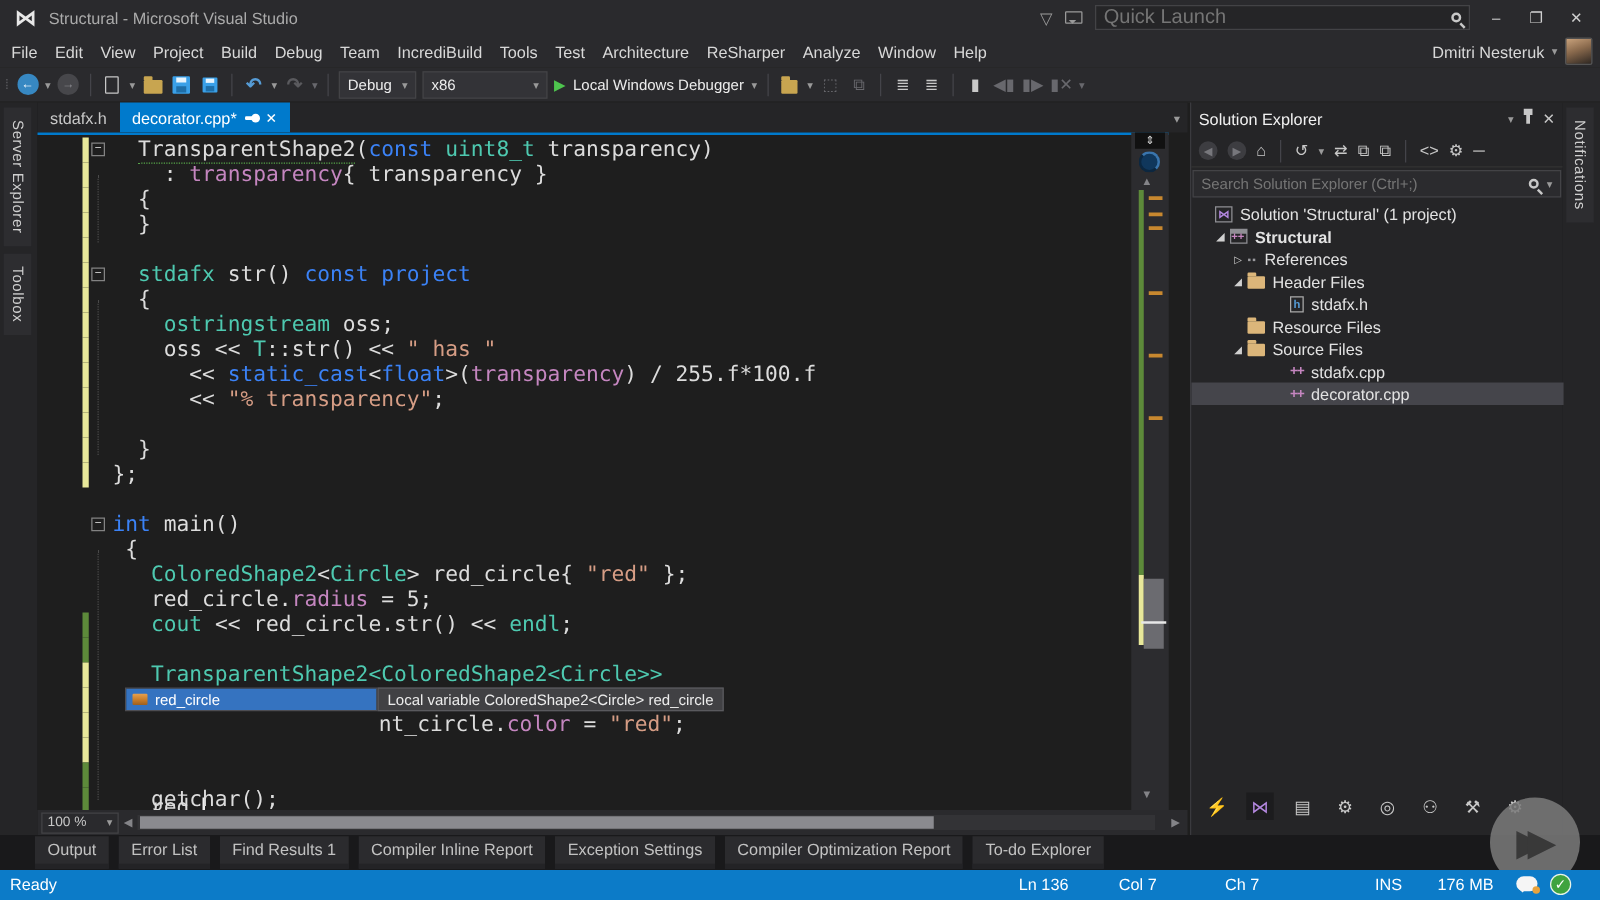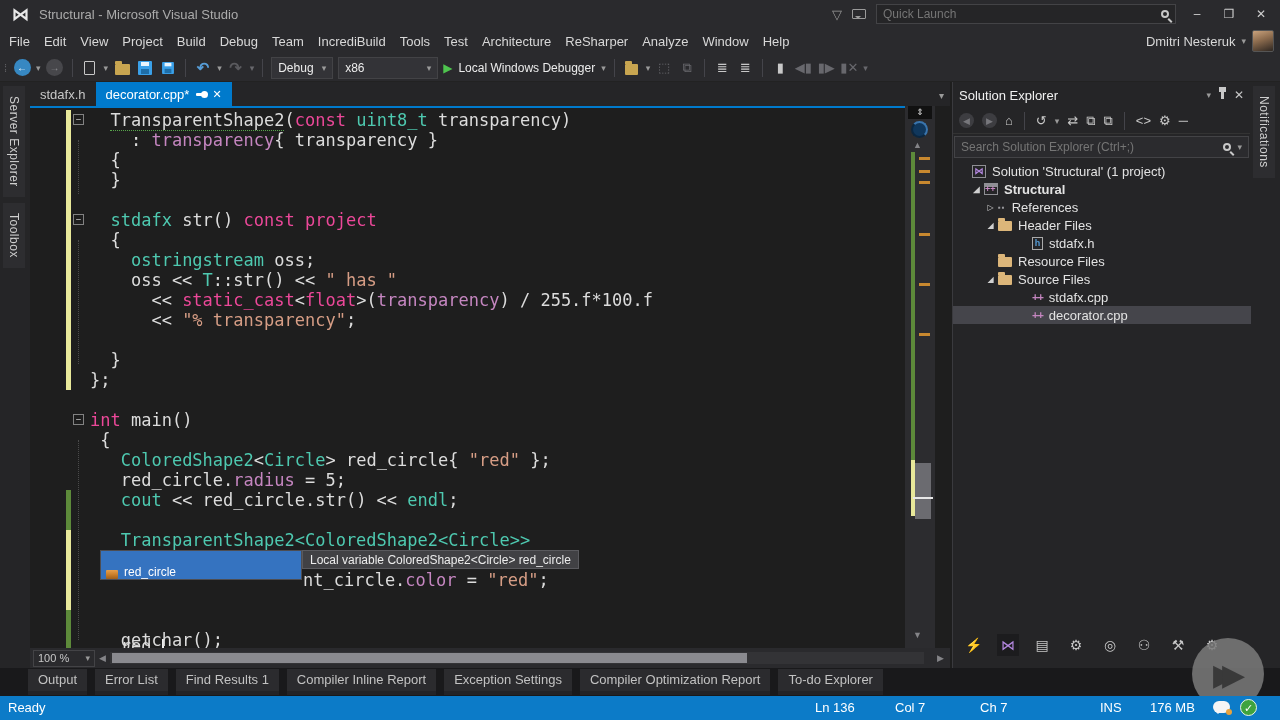--- a/index.html
+++ b/index.html
@@ -8,21 +8,21 @@
 
   
   #titlebar{position:absolute;left:0;top:0;width:1280px;height:28px;background:#2a2a2d;display:flex;align-items:center}
   .vs-logo{font-size:17px;color:#e8e8e8;margin:0 10px 0 12px;font-weight:bold}
   .win-title{font-size:13px;color:#ababab}
   .tb-right{position:absolute;right:0;top:0;height:28px;display:flex;align-items:center;gap:10px;padding-right:8px}
   .funnel{color:#9a9a9a;font-size:13px}
   .feedback{width:14px;height:10px;border:1px solid #9a9a9a;border-radius:1px;position:relative}
   .feedback::after{content:"";position:absolute;left:2px;bottom:-4px;border:3px solid transparent;border-top-color:#9a9a9a}
   #quick-launch{width:300px;height:20px;background:#252527;border:1px solid #434346;display:flex;align-items:center;padding:0 6px}
-  #quick-launch input{flex:1;background:transparent;border:0;outline:none;color:#d0d0d0;font-size:12px;font-family:"Liberation Sans",sans-serif}
+  #quick-launch input{flex:1;background:transparent;border:0;outline:none;color:#d0d0d0;font-size:16px;font-family:"Liberation Sans",sans-serif}
   .magnifier{width:8px;height:8px;border:2px solid #c8c8c8;border-radius:50%;position:relative;flex:none}
   .magnifier::after{content:"";position:absolute;width:2px;height:5px;background:#c8c8c8;left:6px;top:6px;transform:rotate(-45deg)}
   .win-btn{width:22px;text-align:center;color:#cfcfcf;font-size:12px}
 
   
   #menubar{position:absolute;left:0;top:28px;width:1280px;height:26px;background:#2a2a2d;display:flex;align-items:center;padding-left:2px}
   .menu-item{padding:4px 7px;font-size:13px;color:#d8d8d8}
   #user-area{position:absolute;right:6px;top:28px;height:26px;display:flex;align-items:center;gap:6px}
   #user-name{font-size:13px;color:#d8d8d8}
   .caret-down{color:#9a9a9a;font-size:9px}
@@ -59,31 +59,31 @@
   #tabstrip{position:absolute;left:0;top:0;width:920px;height:24px;display:flex;align-items:flex-end;background:#252527}
   .etab{height:24px;display:flex;align-items:center;padding:0 10px;font-size:13px;color:#c8c8c8;gap:7px}
   .etab.active{background:#007acc;color:#fff}
   .pin-ic{width:9px;height:3px;background:#fff;border-radius:1px;position:relative;display:inline-block}
   .pin-ic::after{content:"";position:absolute;right:-3px;top:-2px;width:7px;height:7px;border-radius:50%;background:#fff}
   .tab-close{font-size:11px;color:#fff}
   .tabstrip-menu{position:absolute;right:6px;bottom:5px;color:#9a9a9a;font-size:10px}
 
   #code-area{position:absolute;left:0;top:24px;width:905px;height:542px;background:#1e1e1e;border-top:2px solid #007acc;overflow:hidden}
   .code-line{position:absolute;left:60px;height:20px;line-height:20px;font-family:"DejaVu Sans Mono",monospace;font-size:17px;white-space:pre;color:#dcdcdc}
-  .tk-p{color:#dcdcdc}.tk-k{color:#ec4899}.tk-t{color:#4ec9b0}.tk-m{color:#c586c0}.tk-s{color:#d69d85}
+  .tk-p{color:#dcdcdc}.tk-k{color:#3b82f6}.tk-t{color:#4ec9b0}.tk-m{color:#c586c0}.tk-s{color:#d69d85}
   .tk-d{color:#dcdcdc;border-bottom:1px dotted #57a64a}
   .caret{display:inline-block;width:2px;height:16px;background:#eee;vertical-align:-3px}
   .chbar{position:absolute;left:36px;width:5px}
   .chbar.y{background:#e8e89a}.chbar.g{background:#5d8a3a}
   .fold{position:absolute;left:43px;width:11px;height:11px;border:1px solid #828282;background:#1e1e1e;color:#c8c8c8;font-size:9px;line-height:9px;text-align:center;font-family:"DejaVu Sans Mono",monospace}
   .fold-guide{position:absolute;left:48px;width:1px;border-left:1px dotted #4a4a4a}
 
   
   #pop{position:absolute;left:70px;top:442px;width:202px;background:#252526;border:1px solid #4d4d52;z-index:20}
-  .pop-row{height:28px;display:flex;align-items:flex-end;font-size:12px;color:#e4e4e4;padding-left:3px}
+  .pop-row{height:17px;display:flex;align-items:center;font-size:12px;color:#e4e4e4;padding-left:3px}
   .pop-row.sel{background:#3573c0;color:#fff}
   .pop-ic{width:12px;height:9px;flex:none;margin:0 6px 0 2px;border-radius:1px;background:linear-gradient(180deg,#e8a04c 0%,#c87c28 55%,#9e5f1c 100%)}
   #tooltip{position:absolute;left:272px;top:442px;height:19px;line-height:18px;background:#414144;border:1px solid #5a5a5e;padding:0 7px;font-size:12px;color:#ececec;white-space:nowrap;z-index:19}
 
   
   #vscroll{position:absolute;left:875px;top:24px;width:30px;height:542px;background:#2c2c2f}
   .split-handle{position:absolute;left:3px;top:0;width:24px;height:13px;background:#111;color:#ddd;font-size:9px;text-align:center;line-height:13px}
   .rs-circle{position:absolute;left:6px;top:15px;width:17px;height:17px;border-radius:50%;background:#10375c;border:2px solid #3a75ad;border-left-color:#0c2740;border-bottom-color:#0c2740}
   .sc-arrow{position:absolute;left:8px;color:#848488;font-size:9px}
   .ann{position:absolute;left:6px;width:4px}

